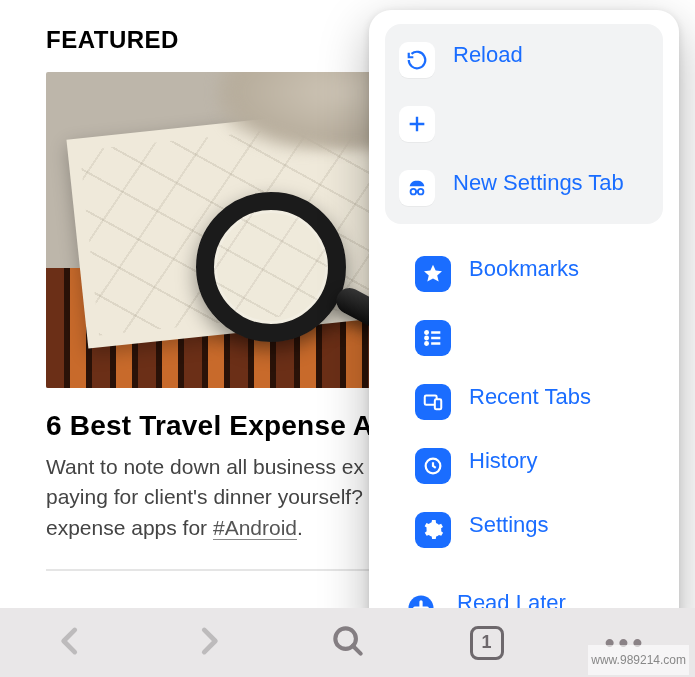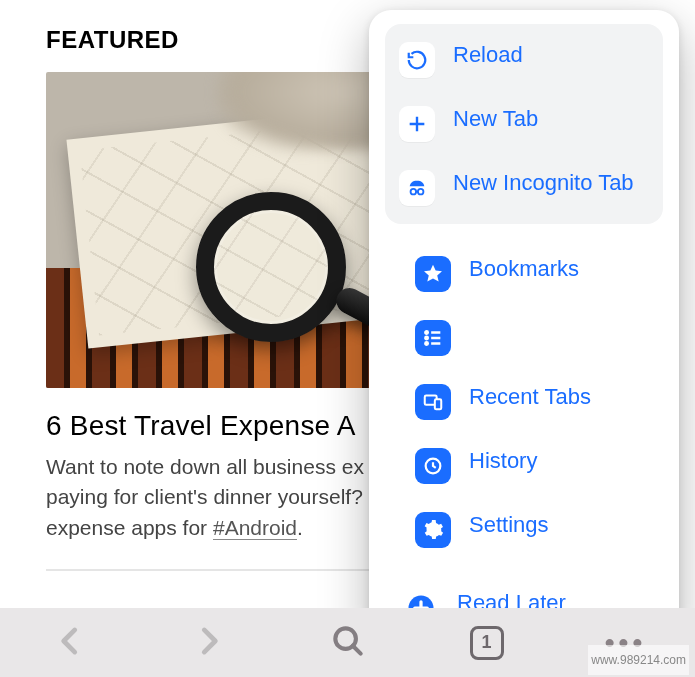--- a/index.html
+++ b/index.html
@@ -14,21 +14,21 @@
       repeating-linear-gradient(90deg,#6b2f17 0 18px,#2a1208 18px 24px,#c86a2b 24px 40px,#2a1208 40px 46px),
       repeating-linear-gradient(0deg,rgba(0,0,0,.25) 0 14px,rgba(0,0,0,0) 14px 30px);
   }
   .hero .paper { position:absolute; left:30px; top:40px; width:520px; height:210px; background:#efe9da; transform:rotate(-6deg); box-shadow:0 6px 18px rgba(0,0,0,.25); }
   .hero .paper::after{content:"";position:absolute;inset:12px;background:
     repeating-linear-gradient(35deg,rgba(120,110,90,.15) 0 2px,transparent 2px 34px),
     repeating-linear-gradient(-50deg,rgba(120,110,90,.12) 0 2px,transparent 2px 40px);}
   .hero .blur { position:absolute; left:170px; top:-40px; width:260px; height:120px; border-radius:60px; background:radial-gradient(ellipse,#cfc6b7 0%,#b7ad9c 60%,transparent 80%); filter:blur(6px);}
   .hero .mag-ring { position:absolute; left:150px; top:120px; width:150px; height:150px; border-radius:50%; border:18px solid #1b1b1b; background:rgba(255,255,255,.05); box-shadow:0 8px 20px rgba(0,0,0,.4), inset 0 0 0 3px rgba(255,255,255,.2); }
   .hero .mag-handle { position:absolute; left:285px; top:238px; width:120px; height:26px; background:linear-gradient(#3a3a3a,#0e0e0e); border-radius:14px; transform:rotate(28deg); box-shadow:0 6px 14px rgba(0,0,0,.4);}
-  .title { font-size: 28px; font-weight: 400; color:#000; margin-top: 22px; letter-spacing:.2px; white-space:nowrap; }
+  .title { font-size: 28px; font-weight: 700; color:#000; margin-top: 22px; letter-spacing:.2px; white-space:nowrap; }
   .desc { font-size: 21px; color:#444; line-height:1.45; margin-top:10px; max-width:600px; }
   .hash { color:#555; border-bottom:1px solid #888; }
   .divider { margin-top:26px; width:600px; height:2px; background:#e5e5e5; }
 
   
   .toolbar { position:absolute; left:0; right:0; bottom:0; height:69px; background:#e9e7e8; display:flex; align-items:center; }
   .tb-slot { flex:1; display:flex; align-items:center; justify-content:center; height:100%; }
   .tb-icon svg { width:38px; height:38px; }
   .tb-back svg, .tb-fwd svg { stroke:#bdbbbc; }
   .tb-search svg { stroke:#847e82; }
@@ -86,32 +86,31 @@
             </svg>
         </span>
         <span>Reload</span>
       </div>
       <div class="mi">
         <span class="ico">
           <svg viewBox="0 0 24 24" fill="none" stroke="currentColor" stroke-width="2.6">
               <path d="M12 4v16M4 12h16"></path>
             </svg>
         </span>
-        <span>New Tab</span>
       </div>
       <div class="mi">
         <span class="ico">
           <svg viewBox="0 0 24 24" fill="currentColor">
               <path d="M4 10c1-4 3-6 8-6s7 2 8 6H4z"></path>
               <circle cx="8" cy="16" r="3" fill="none" stroke="currentColor" stroke-width="2"></circle>
               <circle cx="16" cy="16" r="3" fill="none" stroke="currentColor" stroke-width="2"></circle>
               <path d="M11 16h2" stroke="currentColor" stroke-width="2"></path>
             </svg>
         </span>
-        <span>New Incognito Tab</span>
+        <span>New Settings Tab</span>
       </div>
     </div>
 
     <div class="grp-main">
       <div class="mi">
         <span class="ico">
           <svg viewBox="0 0 24 24" fill="currentColor">
               <path d="M12 2l2.9 6.3 6.9.6-5.2 4.6 1.6 6.8L12 16.9 5.8 20.3l1.6-6.8L2.2 8.9l6.9-.6L12 2z"></path>
             </svg>
         </span>

